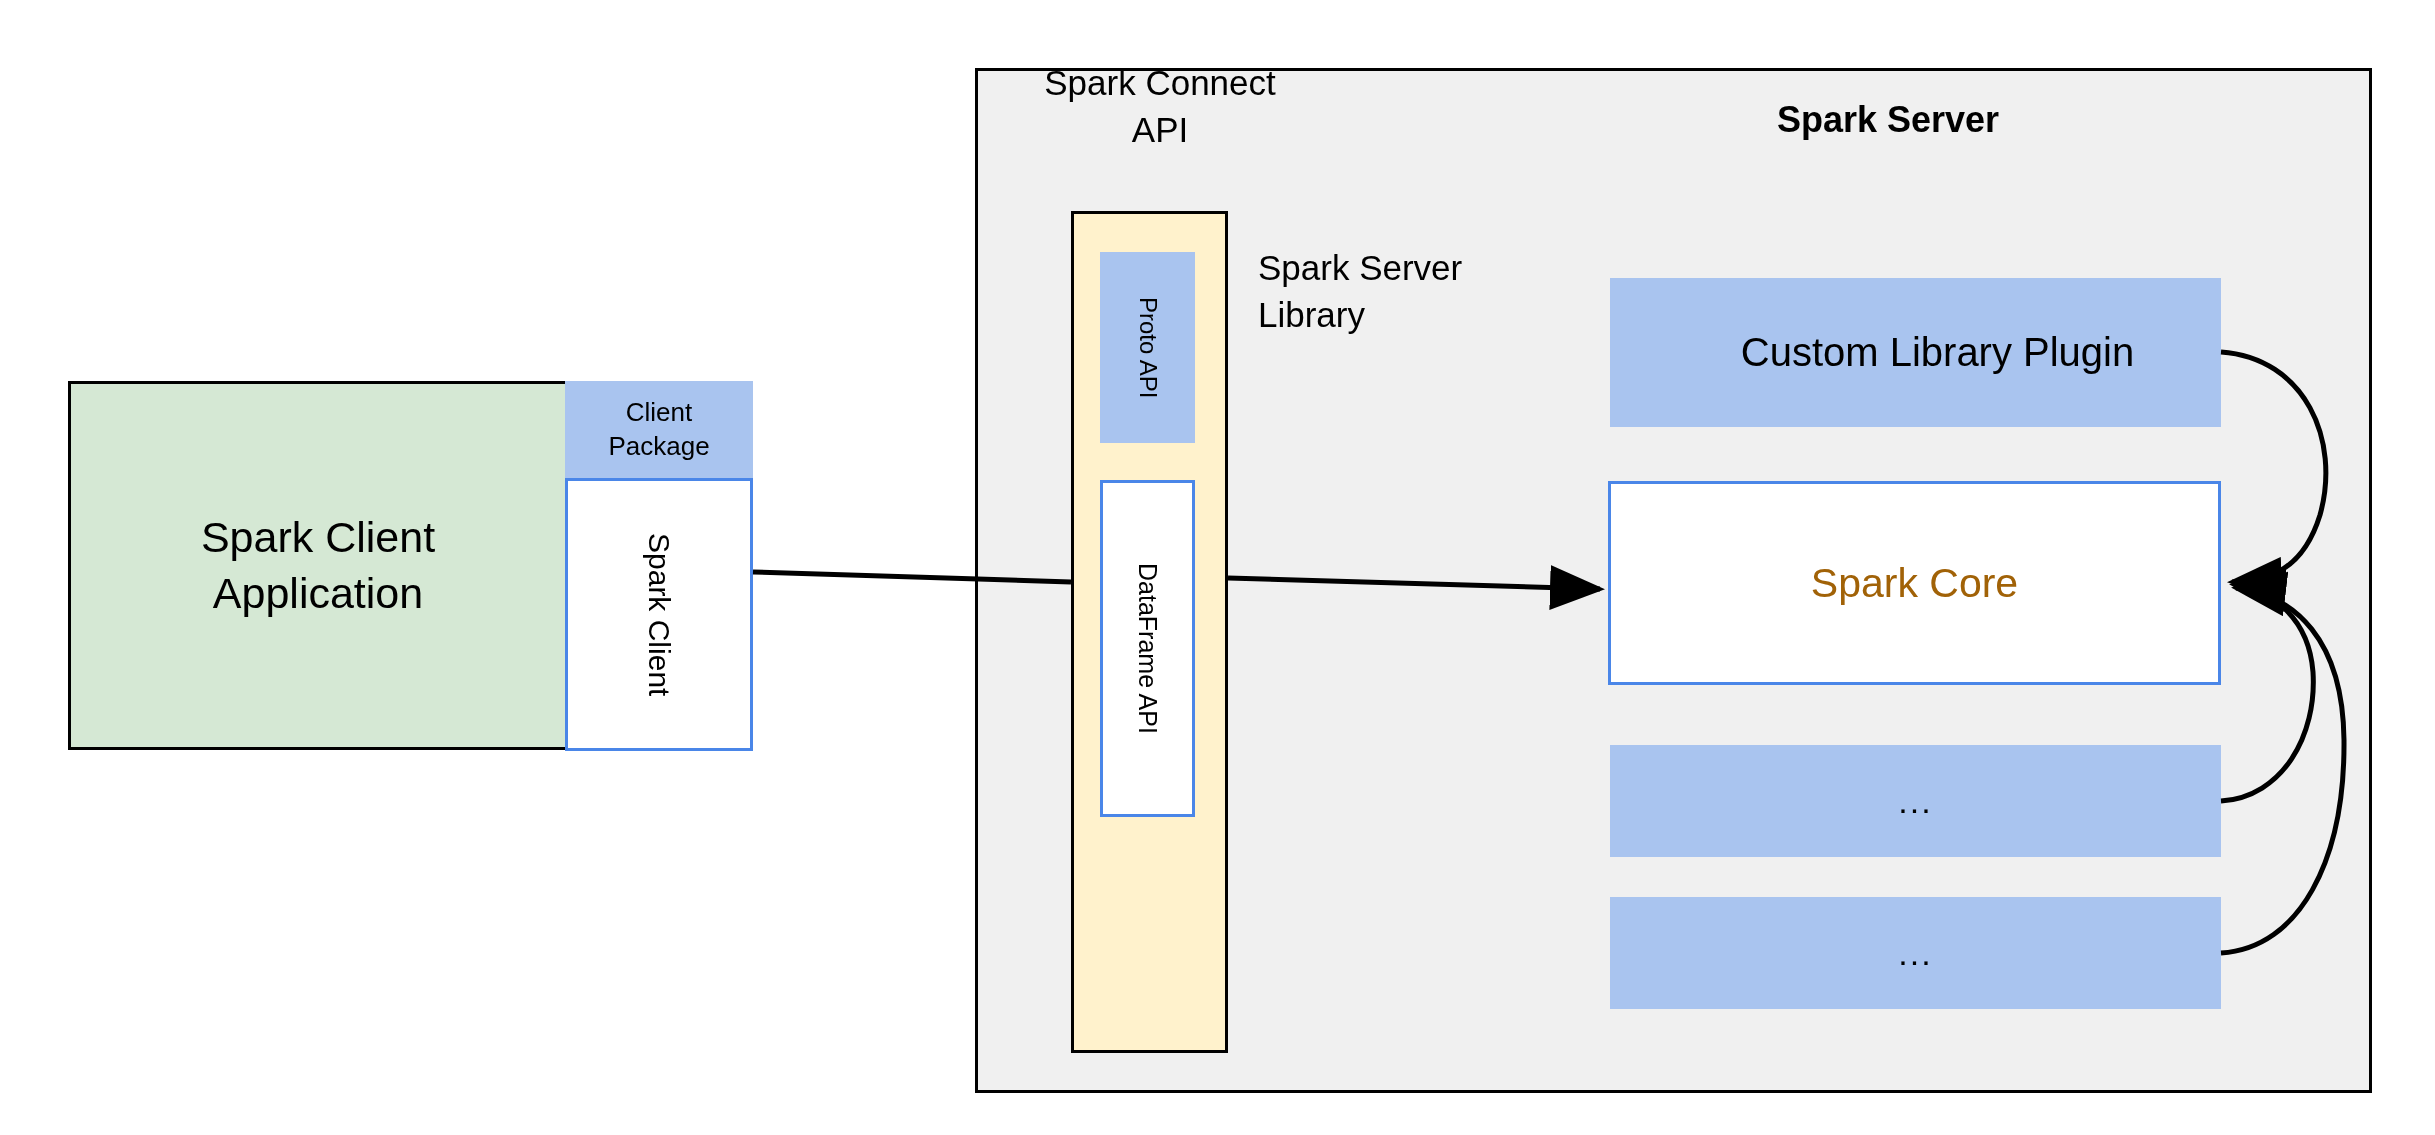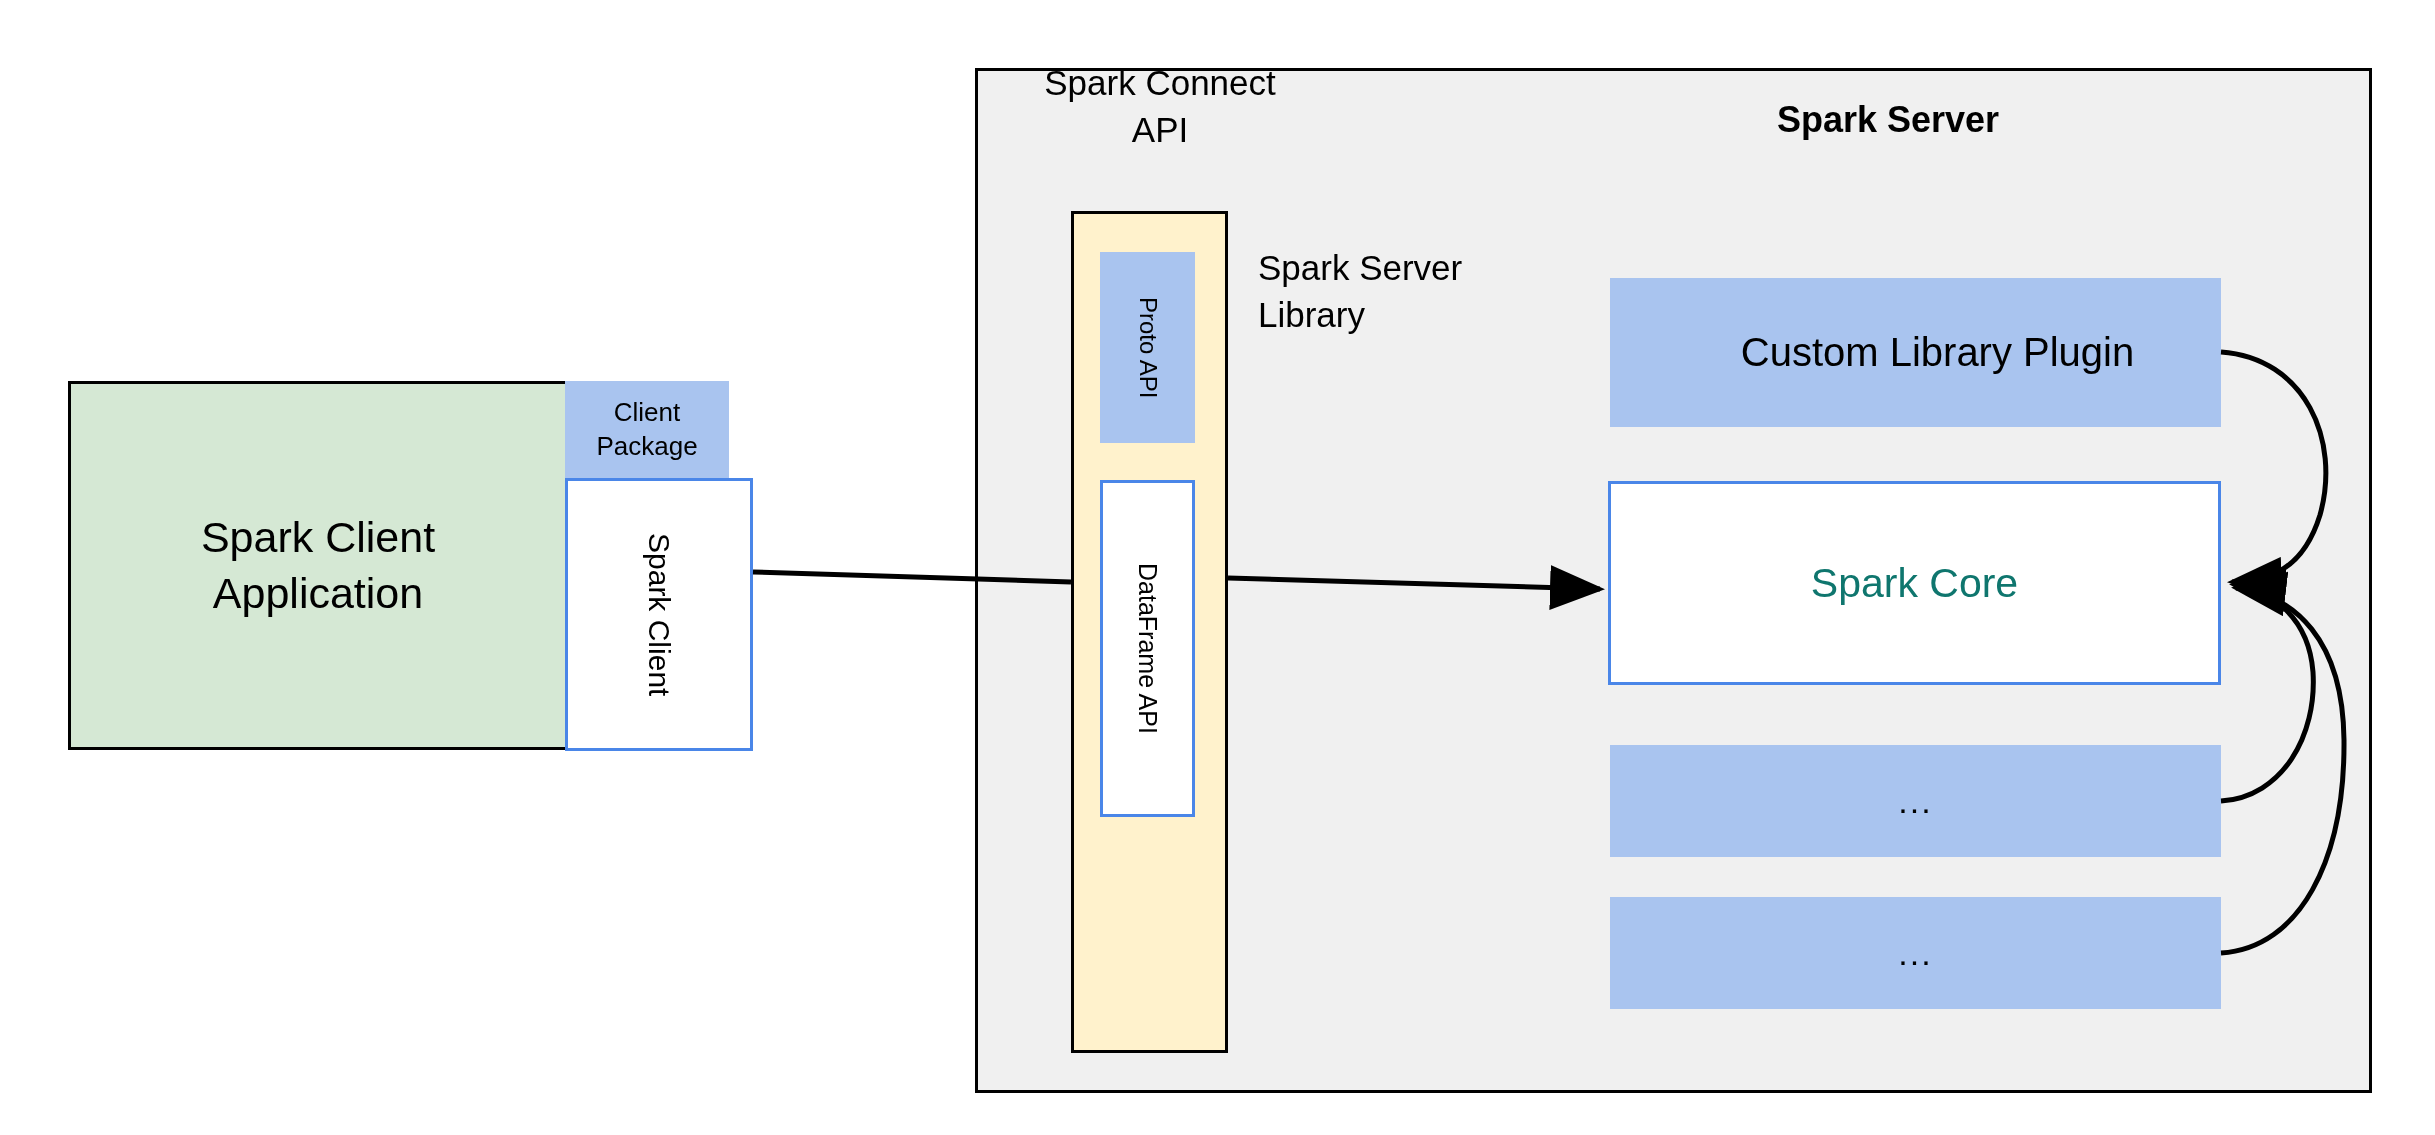--- a/index.html
+++ b/index.html
@@ -38,21 +38,21 @@
   }
   #client-app-label {
     font-size: 43px;
     color: #000000;
     line-height: 1.28;
     white-space: pre-line;
   }
   #client-package-box {
     left: 565px;
     top: 381px;
-    width: 164px;
+    width: 188px;
     height: 97px;
     background: #a9c4ef;
     border: none;
   }
   #client-package-label {
     font-size: 26px;
     color: #000000;
     line-height: 1.28;
     white-space: pre-line;
   }
@@ -170,21 +170,21 @@
   #spark-core-box {
     left: 1608px;
     top: 481px;
     width: 613px;
     height: 204px;
     background: #ffffff;
     border: 3px solid #4a86e8;
   }
   #spark-core-label {
     font-size: 41px;
-    color: #0f766e;
+    color: #a16207;
   }
   #ellipsis-box-1 {
     left: 1610px;
     top: 745px;
     width: 611px;
     height: 112px;
     background: #a9c4ef;
     border: none;
   }
   #ellipsis-box-2 {

